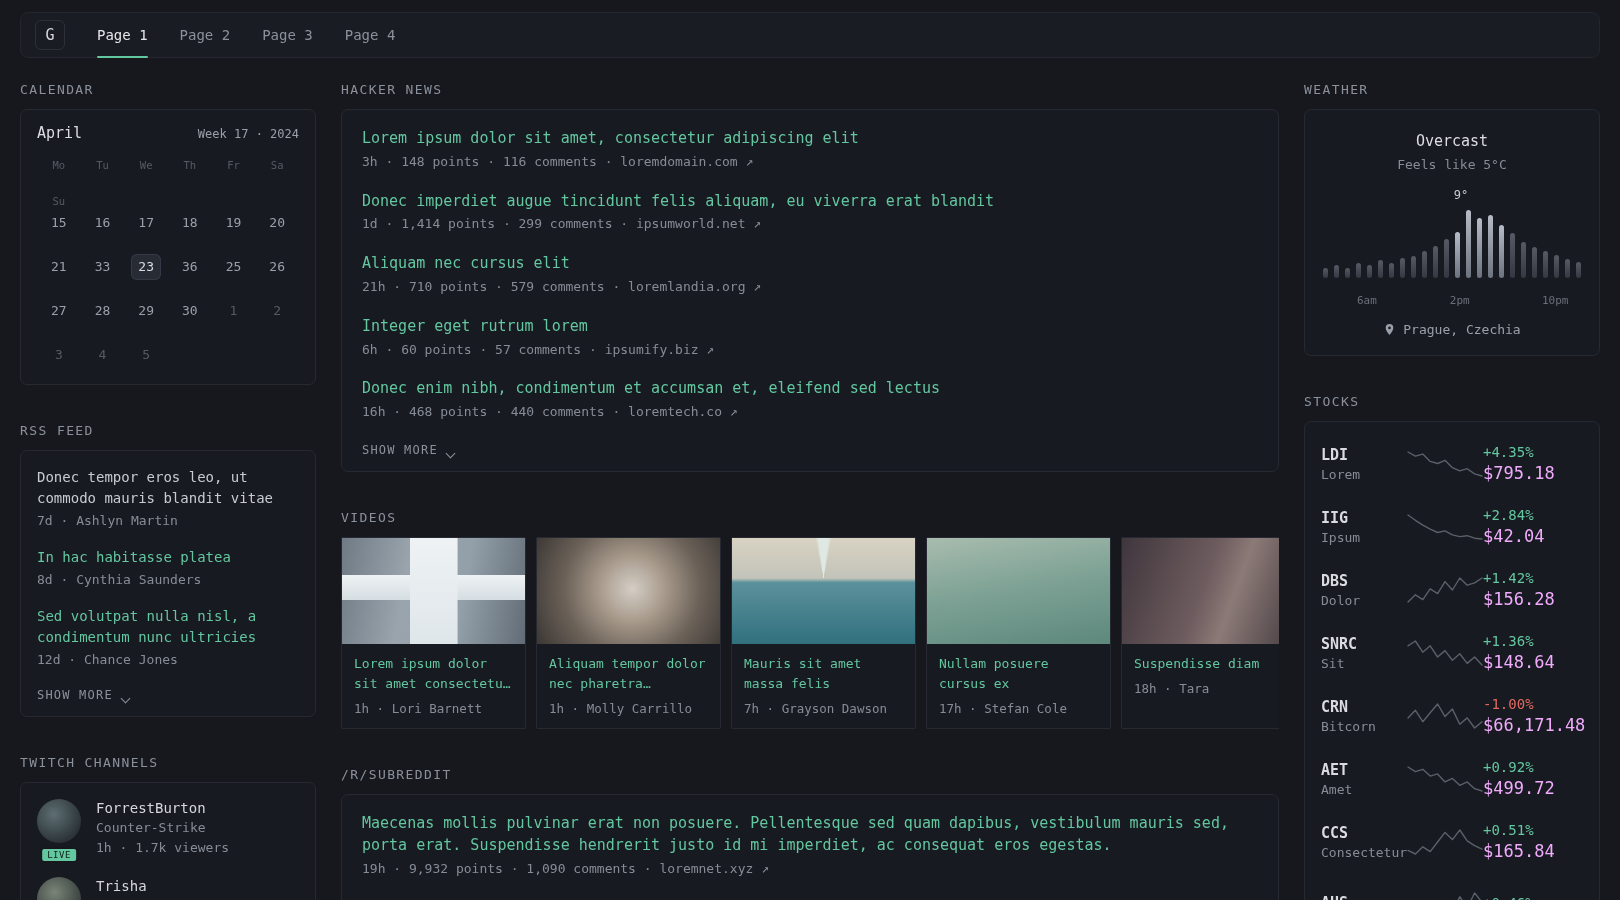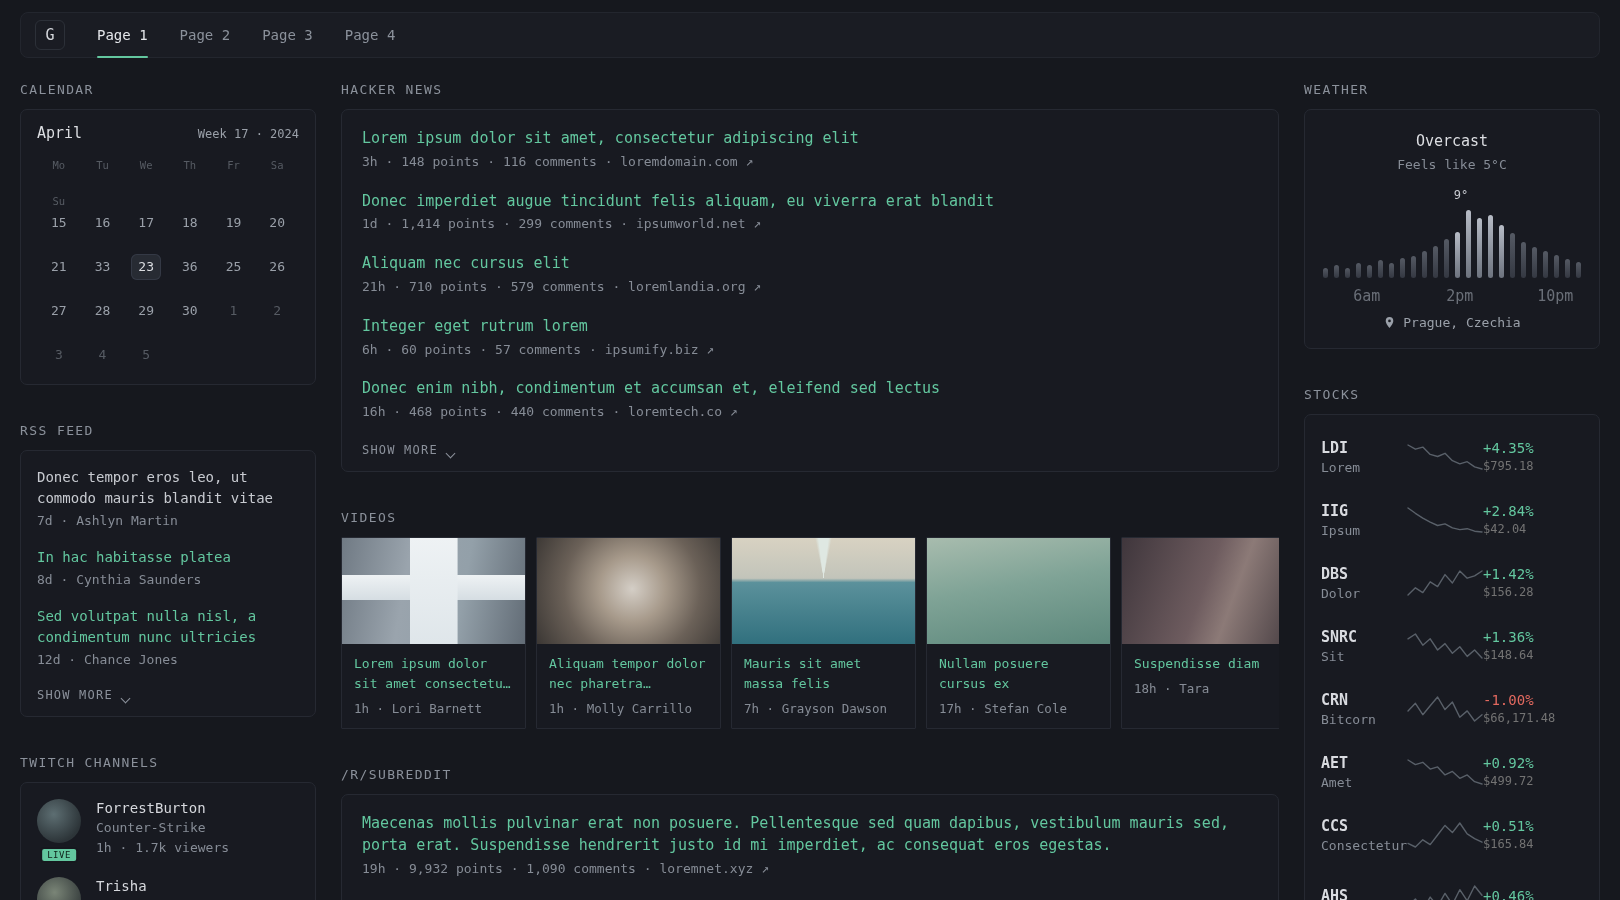--- a/index.html
+++ b/index.html
@@ -75,39 +75,39 @@
 
   
   .weather-card{padding:18px 18px 16px;text-align:center}
   .w-cond{font-size:15px;color:#dcdee2;margin-top:4px}
   .w-feels{font-size:13px;color:#868c96;margin-top:7px}
   .w-chart{position:relative;height:92px;margin-top:16px;padding-top:20px}
   .w-temp{position:absolute;top:0;left:53.5%;transform:translateX(-50%);font-size:12px;color:#c9ccd2}
   .w-bars{display:flex;align-items:flex-end;justify-content:space-between;height:70px}
   .wbar{width:5px;border-radius:3px;background:linear-gradient(#555a64,#343842)}
   .wbar.bright{background:linear-gradient(#b7bcc6,#6d737e)}
-  .w-times{position:relative;height:16px;margin-top:7px;font-size:15px;color:#6a6f78}
+  .w-times{position:relative;height:16px;margin-top:14px;font-size:11px;color:#6a6f78}
   .wt{position:absolute;transform:translateX(-50%)}
   .wt:nth-of-type(1){left:17%}
   .wt:nth-of-type(2){left:53%}
   .wt:nth-of-type(3){left:90%}
   .w-loc{margin-top:12px;display:inline-flex;align-items:center;gap:7px;font-size:13px;color:#9aa0a9}
 
   
   .stocks-card{padding:10px 16px}
   .stock-row{display:flex;align-items:center;justify-content:space-between;height:63px;cursor:pointer}
   .st-left{width:86px;flex:none}
   .st-sym{font-size:15px;font-weight:bold;color:#d9dbe0}
   .st-name{font-size:13px;color:#868c96;margin-top:3px}
   .spark{flex:none;width:76px;height:30px}
   .st-right{flex:1}
   .st-change{font-size:14px}
   .st-change.up{color:#63c79f}
   .st-change.down{color:#e2695f}
-  .st-price{font-size:12px;color:#737373;margin-top:3px}
+  .st-price{font-size:17px;color:#f0abfc;margin-top:3px}
 </style>
 </head>
 <body>
 
 <header class="topnav">
   <div class="logo">G</div>
   <nav class="tabs">
     <a class="tab active">Page 1</a>
       <a class="tab">Page 2</a>
       <a class="tab">Page 3</a>

